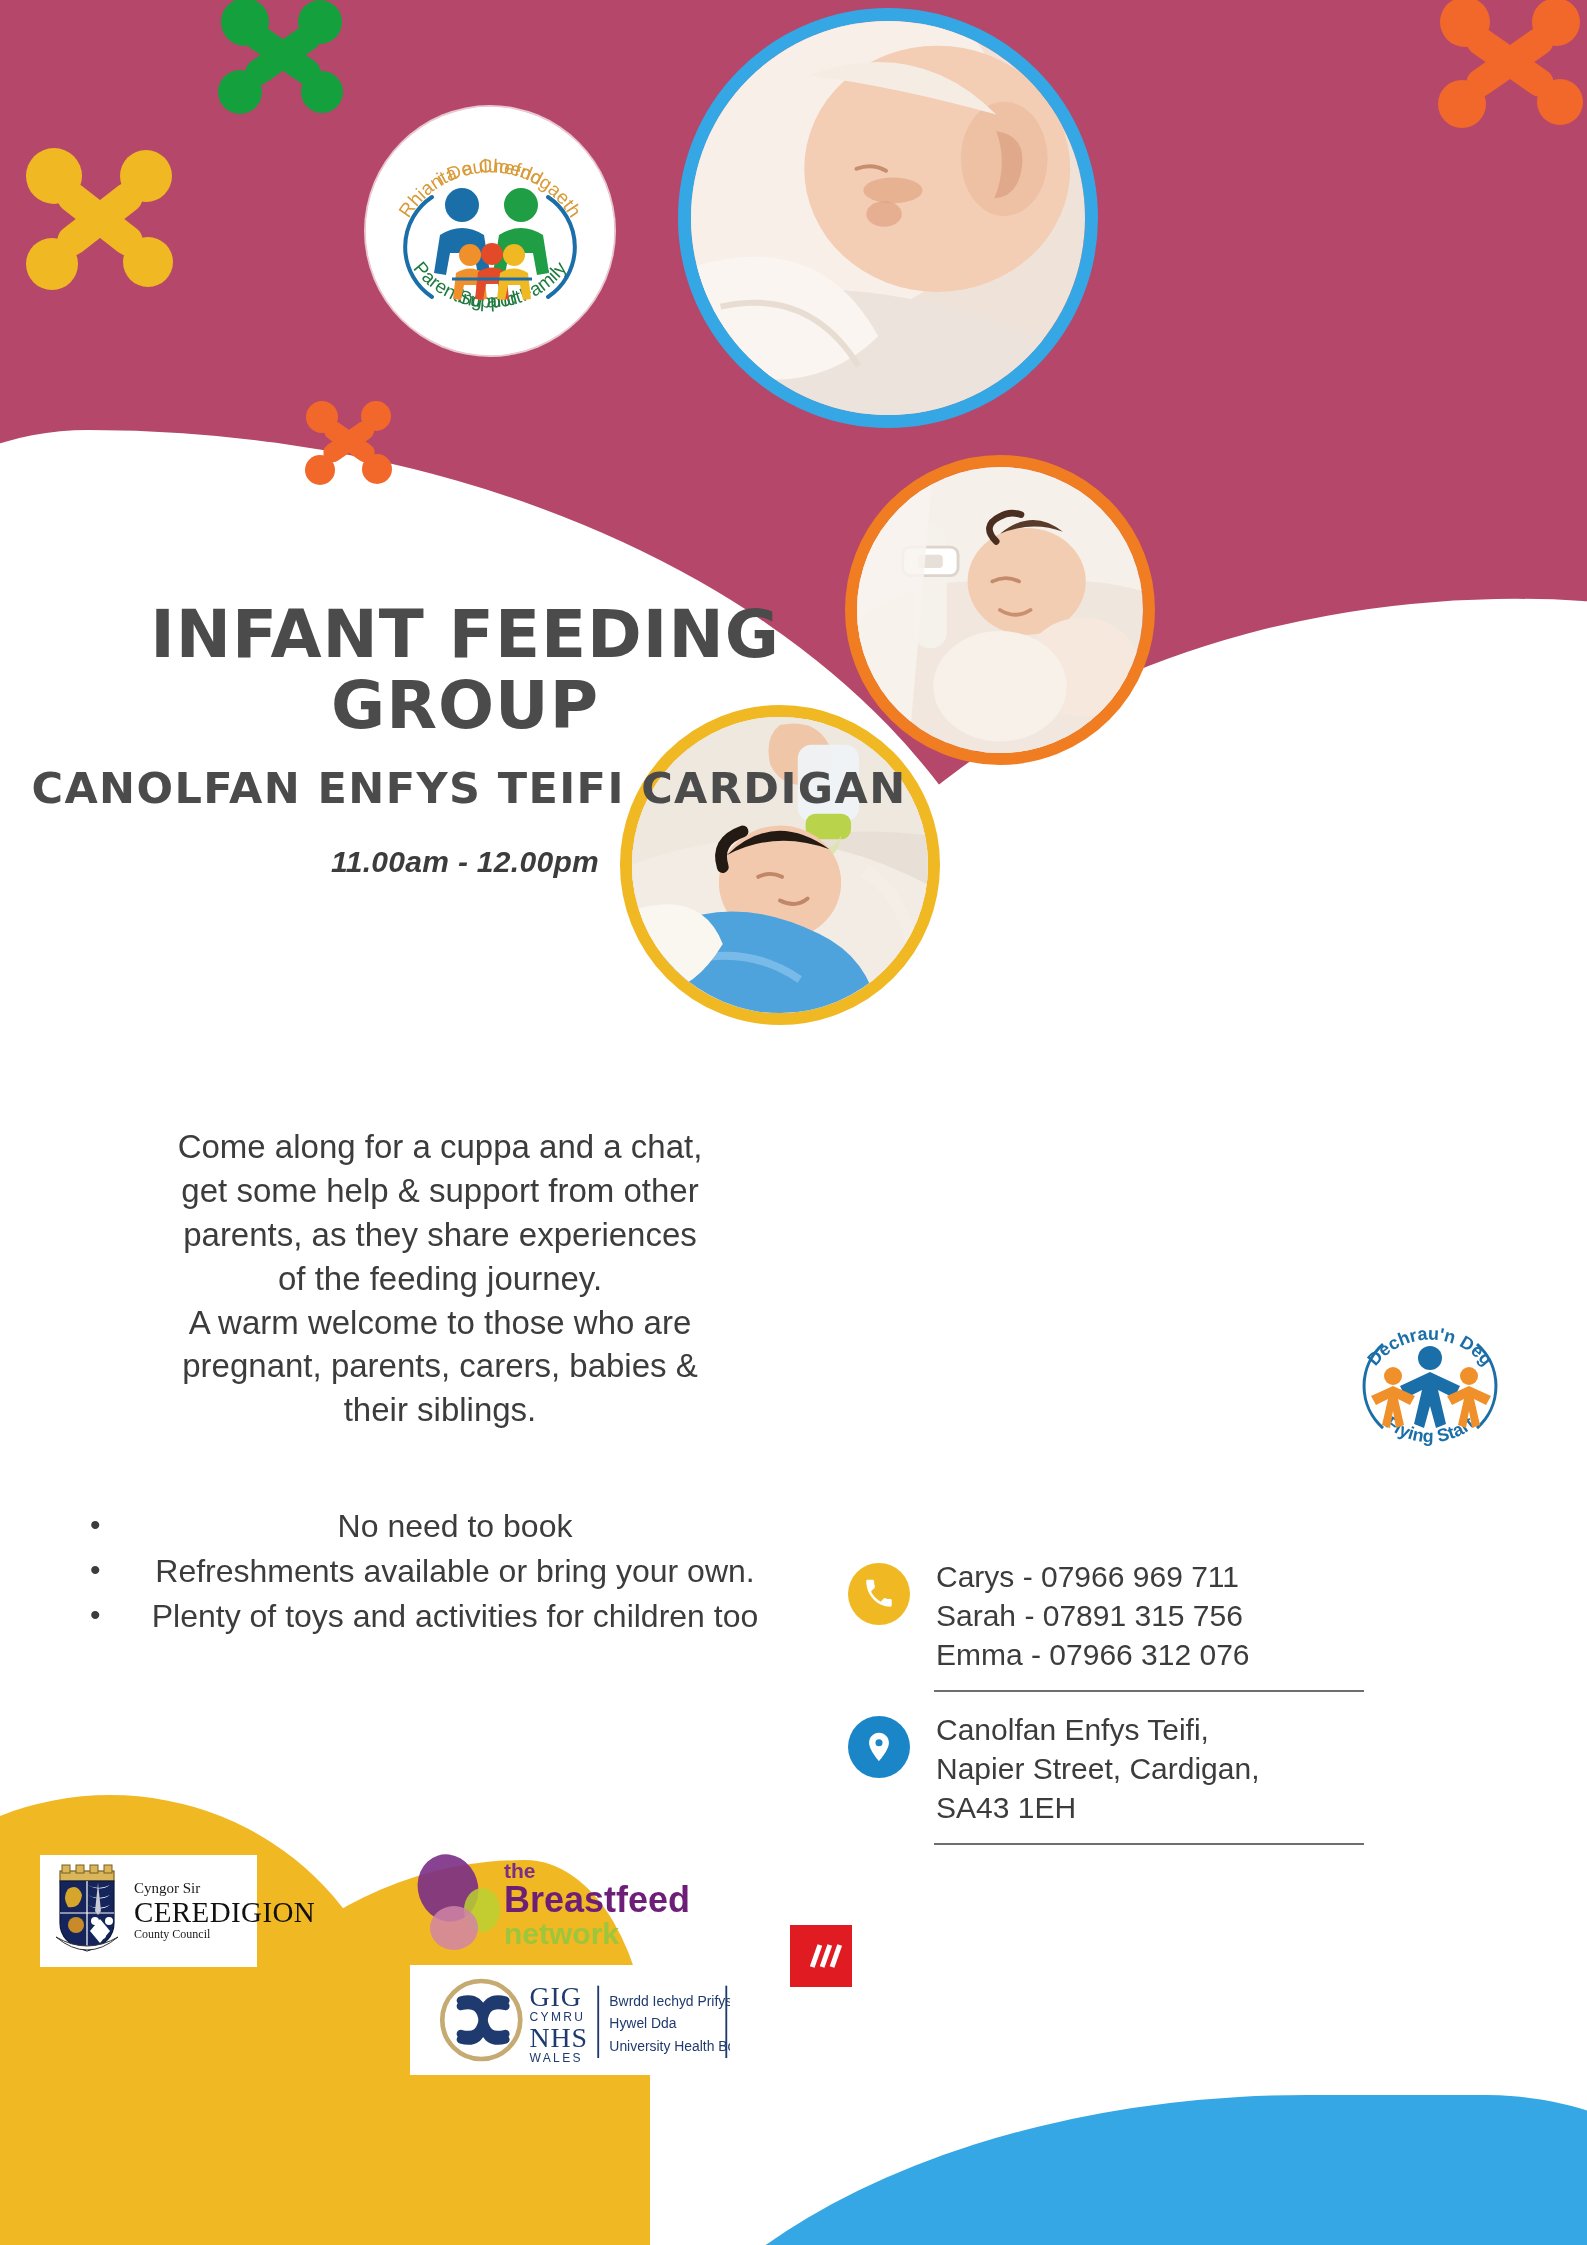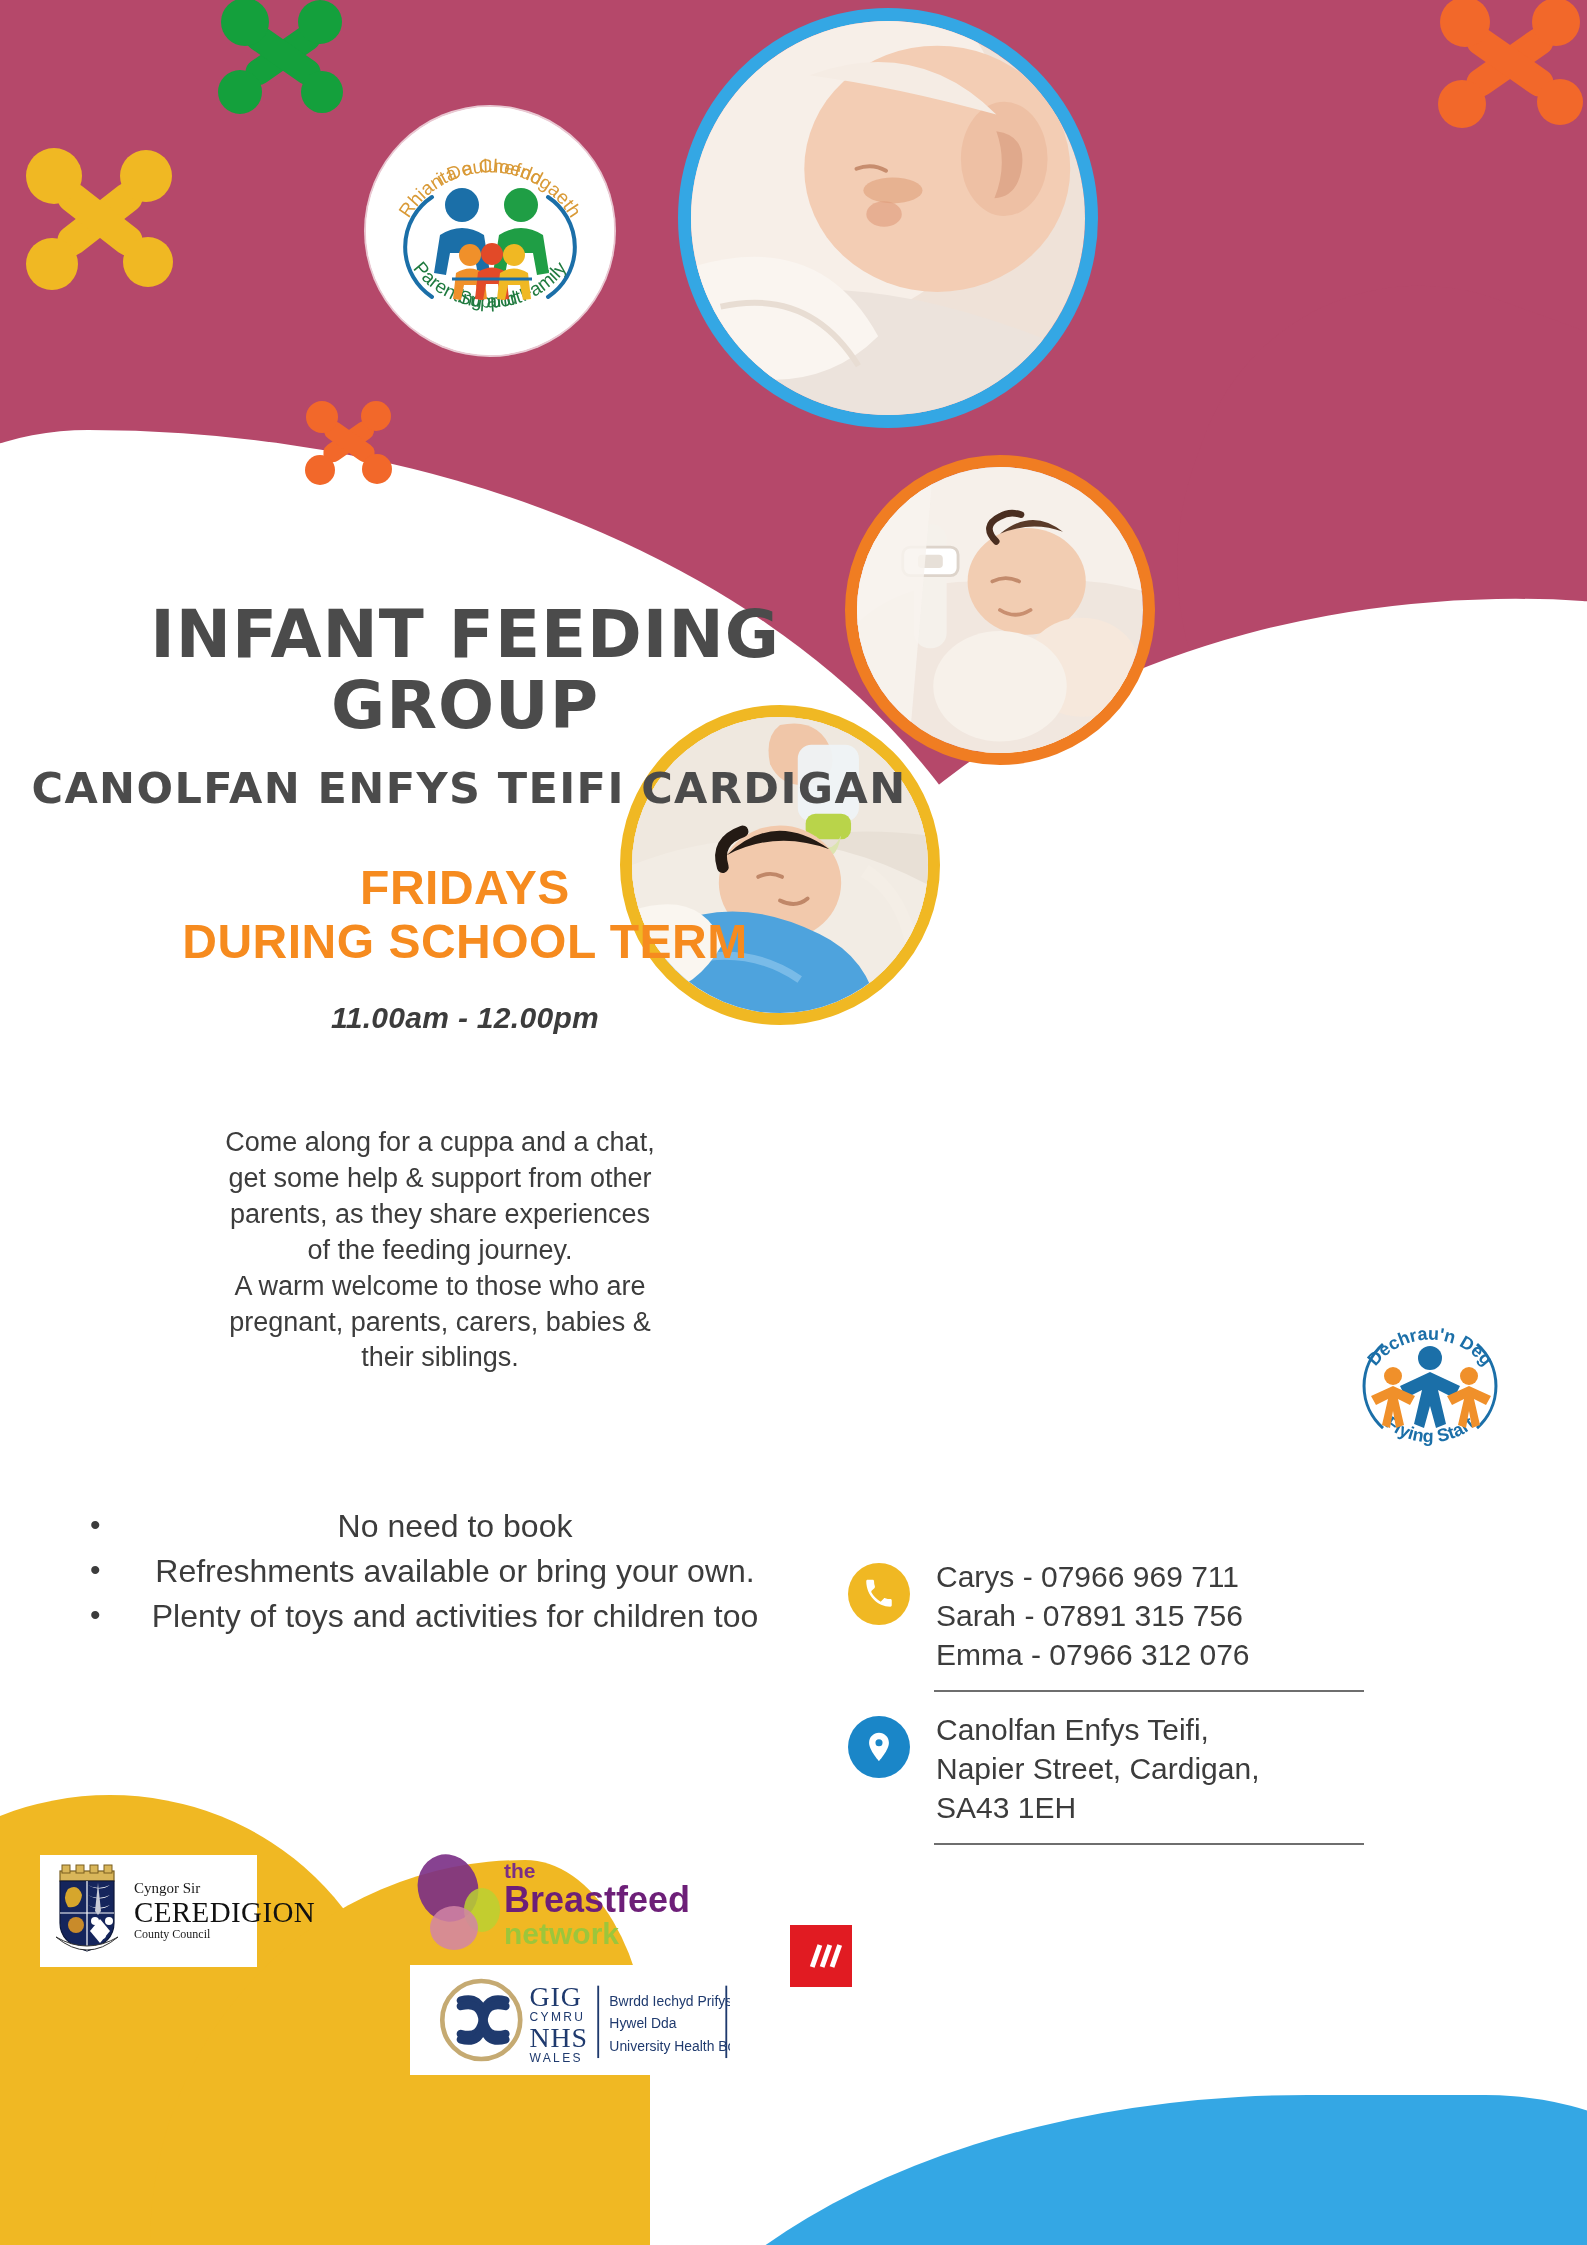--- a/index.html
+++ b/index.html
@@ -165,21 +165,21 @@
     color: #3c3c3c;
     letter-spacing: 0.3px;
   }
 
   
   .body-copy {
     position: absolute;
     left: 60px; top: 1125px;
     width: 760px;
     text-align: center;
-    font-size: 27px;
+    font-size: 33px;
     line-height: 1.33;
     color: #3c3c3c;
   }
 
   .bullets {
     position: absolute;
     left: 70px; top: 1505px;
     width: 760px;
     font-size: 32px;
     line-height: 1.34;
@@ -469,24 +469,20 @@
     <path d="M240,150 q60,40 54,150 L280,300 q8,-106 -48,-138 z" fill="#f4eee6"></path>
   </svg>
 </div>
 
 <div class="title-block">
   <div class="title-main">
     <div>INFANT FEEDING</div>
     <div>GROUP</div>
   </div>
   <div class="title-sub">CANOLFAN ENFYS TEIFI CARDIGAN</div>
-  <div class="when">
-    <div>FRIDAYS</div>
-    <div>DURING SCHOOL TERM</div>
-  </div>
   <div class="time">11.00am - 12.00pm</div>
 </div>
 
 <div class="body-copy">
   <div>Come along for a cuppa and a chat,</div>
   <div>get some help &amp; support from other</div>
   <div>parents, as they share experiences</div>
   <div>of the feeding journey.</div>
   <div>A warm welcome to those who are</div>
   <div>pregnant, parents, carers, babies &amp;</div>

